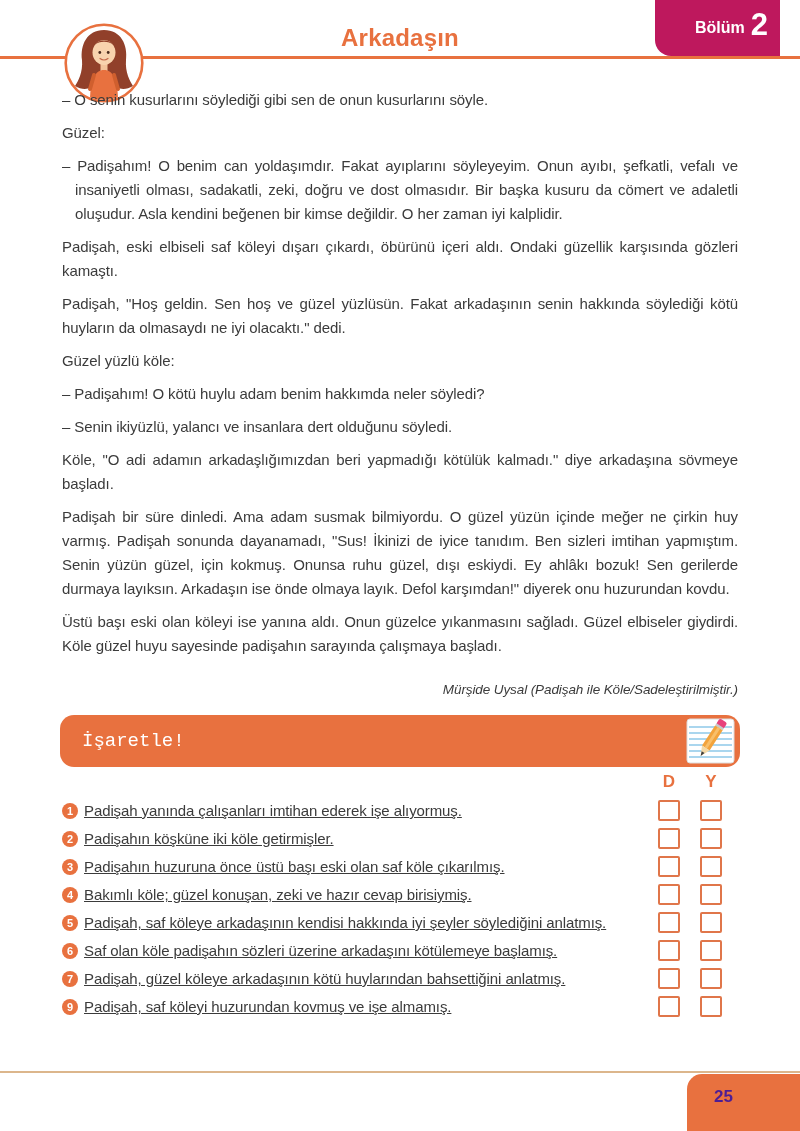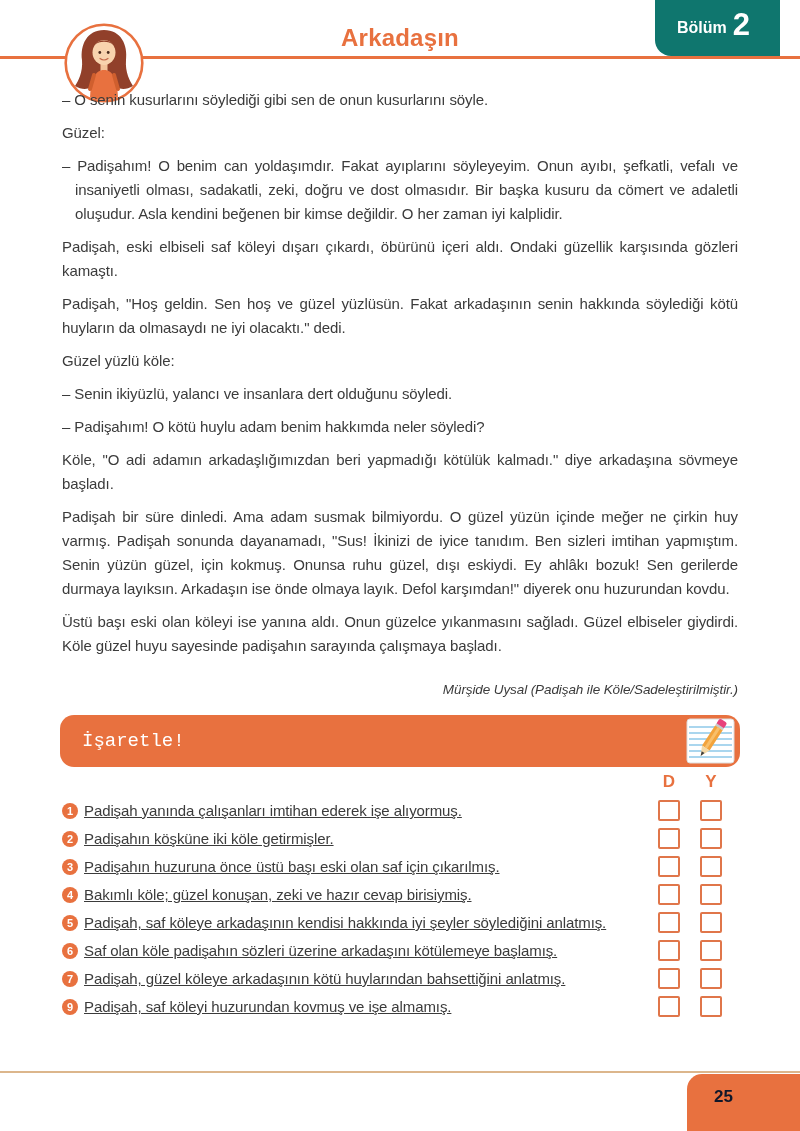--- a/index.html
+++ b/index.html
@@ -13,22 +13,22 @@
     overflow: hidden;
   }
   
   .header-rule { position:absolute; top:56px; left:0; width:800px; height:3px; background:#e8713f; }
   .page-title {
     position:absolute; top:24px; left:0; width:800px;
     text-align:center; color:#e8713f; font-weight:bold; font-size:24px; letter-spacing:.2px;
   }
   .chapter-badge {
     position:absolute; top:0; left:655px; width:125px; height:56px;
-    background:#0f766e; border-bottom-left-radius:16px;
-    display:flex; align-items:center; padding-left:22px; color:#fff;
+    background:#be185d; border-bottom-left-radius:16px;
+    display:flex; align-items:center; padding-left:40px; color:#fff;
   }
   .chapter-badge .ch-label { font-size:16px; font-weight:bold; }
   .chapter-badge .ch-num  { font-size:31px; font-weight:bold; margin-left:6px; margin-top:-6px; }
   .avatar-wrap { position:absolute; top:23px; left:64px; width:80px; height:80px; }
   
   .story {
     position:absolute; top:88px; left:62px; width:676px;
     font-size:15px; line-height:24px; letter-spacing:-0.1px;
   }
   .story p { margin-bottom:9px; text-align:justify; }
@@ -66,21 +66,21 @@
   .cb {
     position:absolute; top:0; width:22px; height:21px;
     border:2px solid #e0764a; border-radius:2px; background:#fff; cursor:pointer;
   }
   .cb.d { left:596px; } .cb.y { left:638px; }
   
   .footer-rule { position:absolute; top:1071px; left:0; width:800px; height:2px; background:#dcb68c; }
   .page-num-box {
     position:absolute; right:0; bottom:0; width:113px; height:57px;
     background:#e8713f; border-top-left-radius:15px;
-    color:#0f172a; font-weight:bold; font-size:17px;
+    color:#4c1d95; font-weight:bold; font-size:17px;
     padding:13px 0 0 27px;
   }
 </style>
 </head>
 <body>
 
 <div class="page">
 
   <div class="header-rule"></div>
   <div class="page-title">Arkadaşın</div>
@@ -110,22 +110,22 @@
     </svg>
   </div>
 
   <div class="story">
     <p class="dash">– O senin kusurlarını söylediği gibi sen de onun kusurlarını söyle.</p>
     <p>Güzel:</p>
     <p class="dash">– Padişahım! O benim can yoldaşımdır. Fakat ayıplarını söyleyeyim. Onun ayıbı, şefkatli, vefalı ve insaniyetli olması, sadakatli, zeki, doğru ve dost olmasıdır. Bir başka kusuru da cömert ve adaletli oluşudur. Asla kendini beğenen bir kimse değildir. O her zaman iyi kalplidir.</p>
     <p>Padişah, eski elbiseli saf köleyi dışarı çıkardı, öbürünü içeri aldı. Ondaki güzellik karşısında gözleri kamaştı.</p>
     <p>Padişah, "Hoş geldin. Sen hoş ve güzel yüzlüsün. Fakat arkadaşının senin hakkında söylediği kötü huyların da olmasaydı ne iyi olacaktı." dedi.</p>
     <p>Güzel yüzlü köle:</p>
+    <p class="dash">– Padişahım! O kötü huylu adam benim hakkımda neler söyledi?</p>
     <p class="dash">– Senin ikiyüzlü, yalancı ve insanlara dert olduğunu söyledi.</p>
-    <p class="dash">– Padişahım! O kötü huylu adam benim hakkımda neler söyledi?</p>
     <p>Köle, "O adi adamın arkadaşlığımızdan beri yapmadığı kötülük kalmadı." diye arkadaşına sövmeye başladı.</p>
     <p>Padişah bir süre dinledi. Ama adam susmak bilmiyordu. O güzel yüzün içinde meğer ne çirkin huy varmış. Padişah sonunda dayanamadı, "Sus! İkinizi de iyice tanıdım. Ben sizleri imtihan yapmıştım. Senin yüzün güzel, için kokmuş. Onunsa ruhu güzel, dışı eskiydi. Ey ahlâkı bozuk! Sen gerilerde durmaya layıksın. Arkadaşın ise önde olmaya layık. Defol karşımdan!" diyerek onu huzurundan kovdu.</p>
     <p>Üstü başı eski olan köleyi ise yanına aldı. Onun güzelce yıkanmasını sağladı. Güzel elbiseler giydirdi. Köle güzel huyu sayesinde padişahın sarayında çalışmaya başladı.</p>
     <div class="attribution">Mürşide Uysal (Padişah ile Köle/Sadeleştirilmiştir.)</div>
   </div>
 
   <div class="banner">
     <span class="banner-label">İşaretle!</span>
     <span class="banner-icon">
       <svg viewBox="0 0 49 46" width="49" height="46">
@@ -160,21 +160,21 @@
       <span class="bullet">1</span><span class="q-text">Padişah yanında çalışanları imtihan ederek işe alıyormuş.</span>
       <span class="cb d"></span>
       <span class="cb y"></span>
     </div>
     <div class="quiz-row">
       <span class="bullet">2</span><span class="q-text">Padişahın köşküne iki köle getirmişler.</span>
       <span class="cb d"></span>
       <span class="cb y"></span>
     </div>
     <div class="quiz-row">
-      <span class="bullet">3</span><span class="q-text">Padişahın huzuruna önce üstü başı eski olan saf için çıkarılmış.</span>
+      <span class="bullet">3</span><span class="q-text">Padişahın huzuruna önce üstü başı eski olan saf köle çıkarılmış.</span>
       <span class="cb d"></span>
       <span class="cb y"></span>
     </div>
     <div class="quiz-row">
       <span class="bullet">4</span><span class="q-text">Bakımlı köle; güzel konuşan, zeki ve hazır cevap birisiymiş.</span>
       <span class="cb d"></span>
       <span class="cb y"></span>
     </div>
     <div class="quiz-row">
       <span class="bullet">5</span><span class="q-text">Padişah, saf köleye arkadaşının kendisi hakkında iyi şeyler söylediğini anlatmış.</span>

